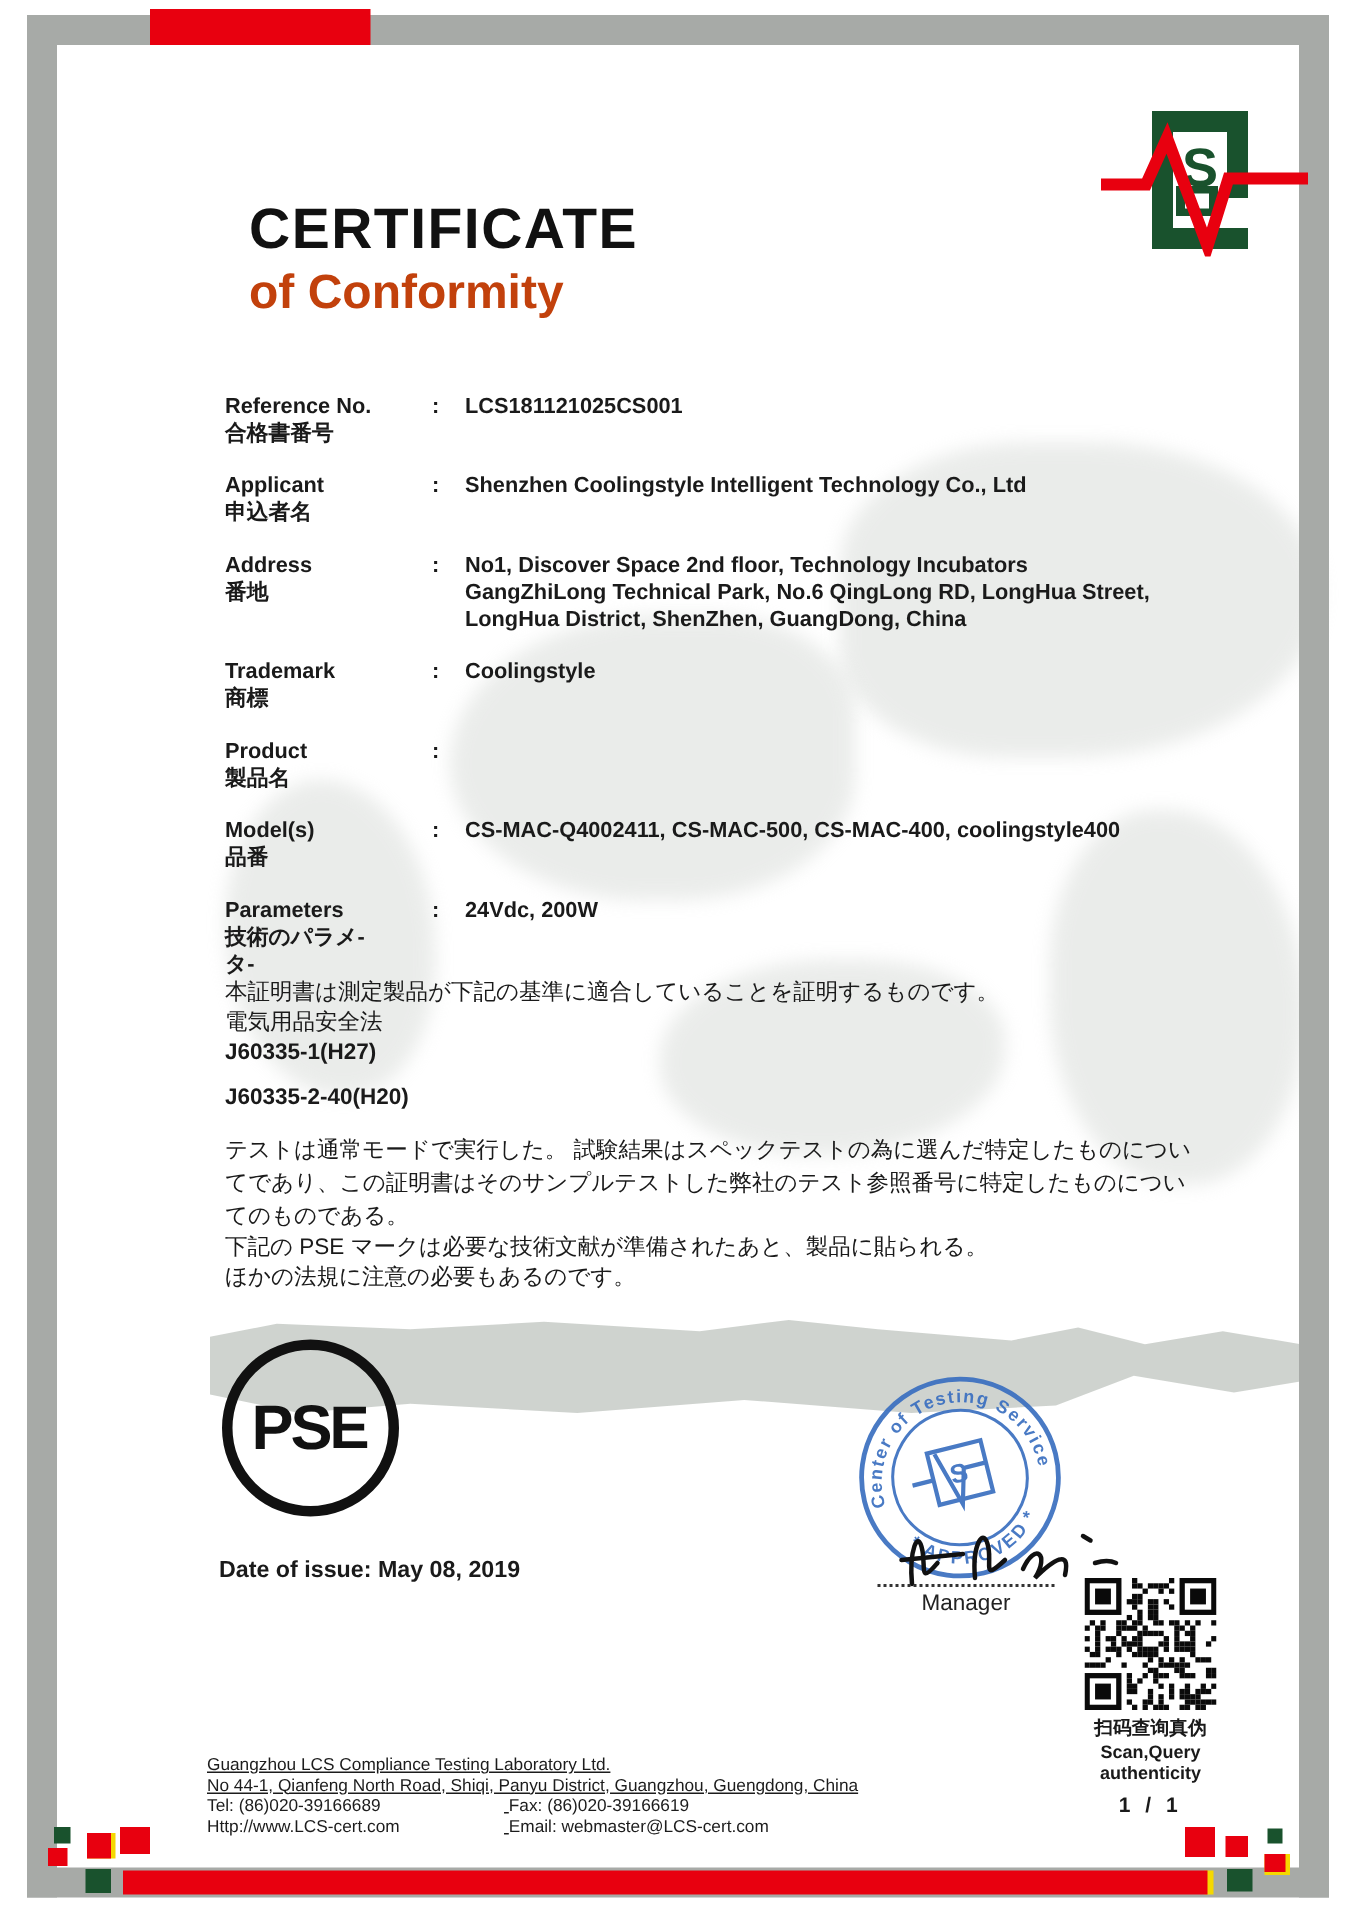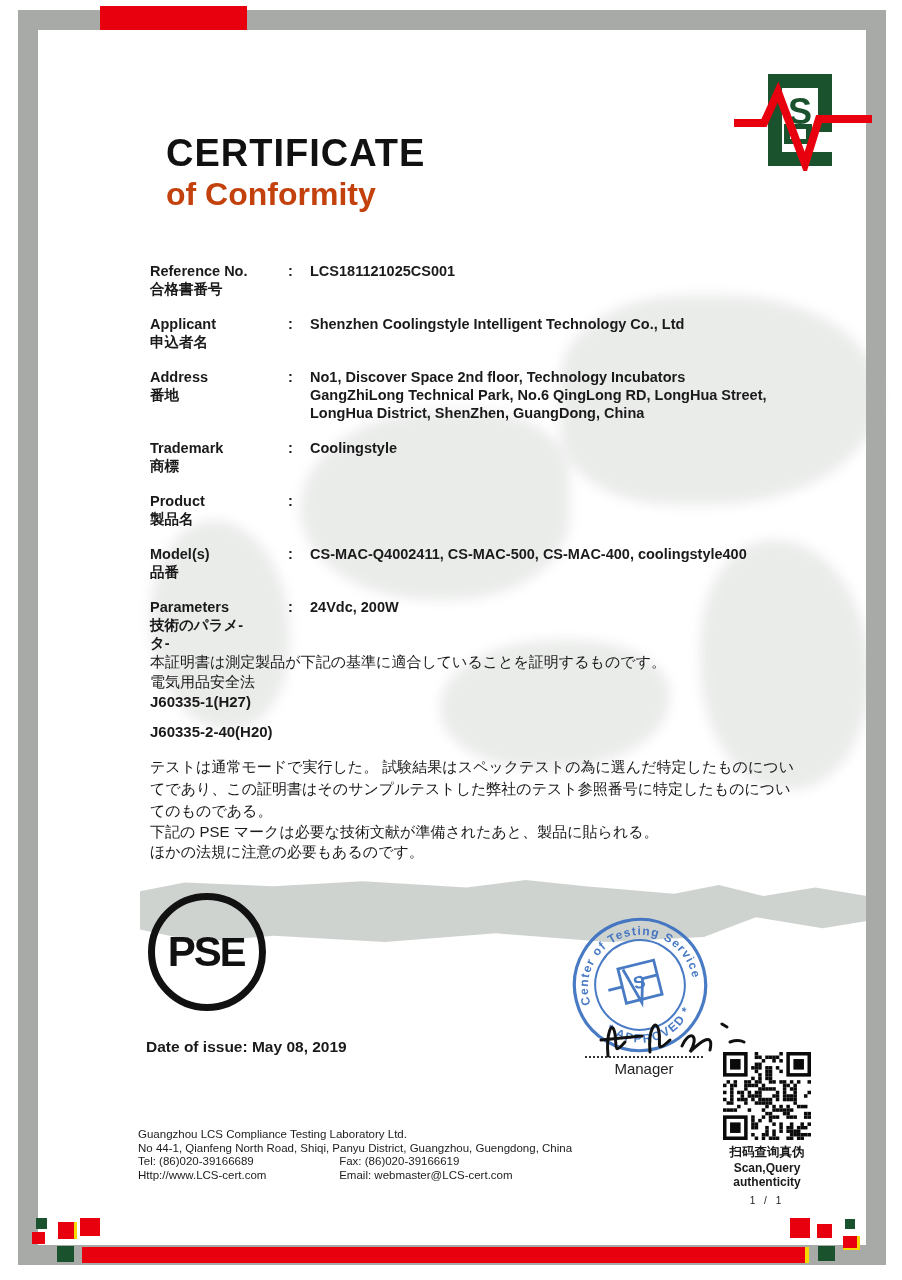--- a/index.html
+++ b/index.html
@@ -54,30 +54,30 @@
 
   
   .stamp{left:560px;top:905px;width:160px;height:160px;transform:rotate(-14deg);opacity:.92;}
 
   
   .sig{left:598px;top:1012px;width:150px;height:48px;}
   .sig-line{left:585px;top:1056px;width:118px;border-bottom:2px dotted #333;height:0;}
   .manager{left:585px;top:1060px;width:118px;text-align:center;font-size:15px;color:#222;}
 
   
-  .footer{left:138px;top:1128px;font-size:11.5px;line-height:13.5px;color:#1c1c1c;}
+  .footer{left:138px;top:1171px;font-size:11.5px;line-height:13.5px;color:#1c1c1c;text-decoration:underline;}
   .footer .cols span{display:inline-block;}
   .footer .c1{width:198px;}
 
   
   .qrbox{left:712px;top:1052px;width:110px;text-align:center;}
   #qr-svg{width:88px;height:88px;display:block;margin:0 auto;}
   .qr-cn{font-size:12.5px;font-weight:bold;margin-top:4px;}
   .qr-en{font-size:12px;font-weight:bold;}
-  .qr-page{font-size:10px;font-weight:normal;letter-spacing:3px;margin-top:6px;}
+  .qr-page{font-size:14px;font-weight:bold;letter-spacing:3px;margin-top:6px;}
 </style>
 </head>
 <body>
 
 <div>
   <div class="map-blob" style="left:560px;top:295px;width:320px;height:210px;"></div>
   <div class="map-blob" style="left:300px;top:410px;width:270px;height:190px;border-radius:60% 40% 50% 55%;"></div>
   <div class="map-blob" style="left:150px;top:520px;width:140px;height:210px;border-radius:50% 60% 45% 60%;"></div>
   <div class="map-blob" style="left:440px;top:640px;width:230px;height:130px;border-radius:55% 45% 60% 50%;"></div>
   <div class="map-blob" style="left:700px;top:540px;width:170px;height:250px;border-radius:45% 60% 50% 55%;"></div>

